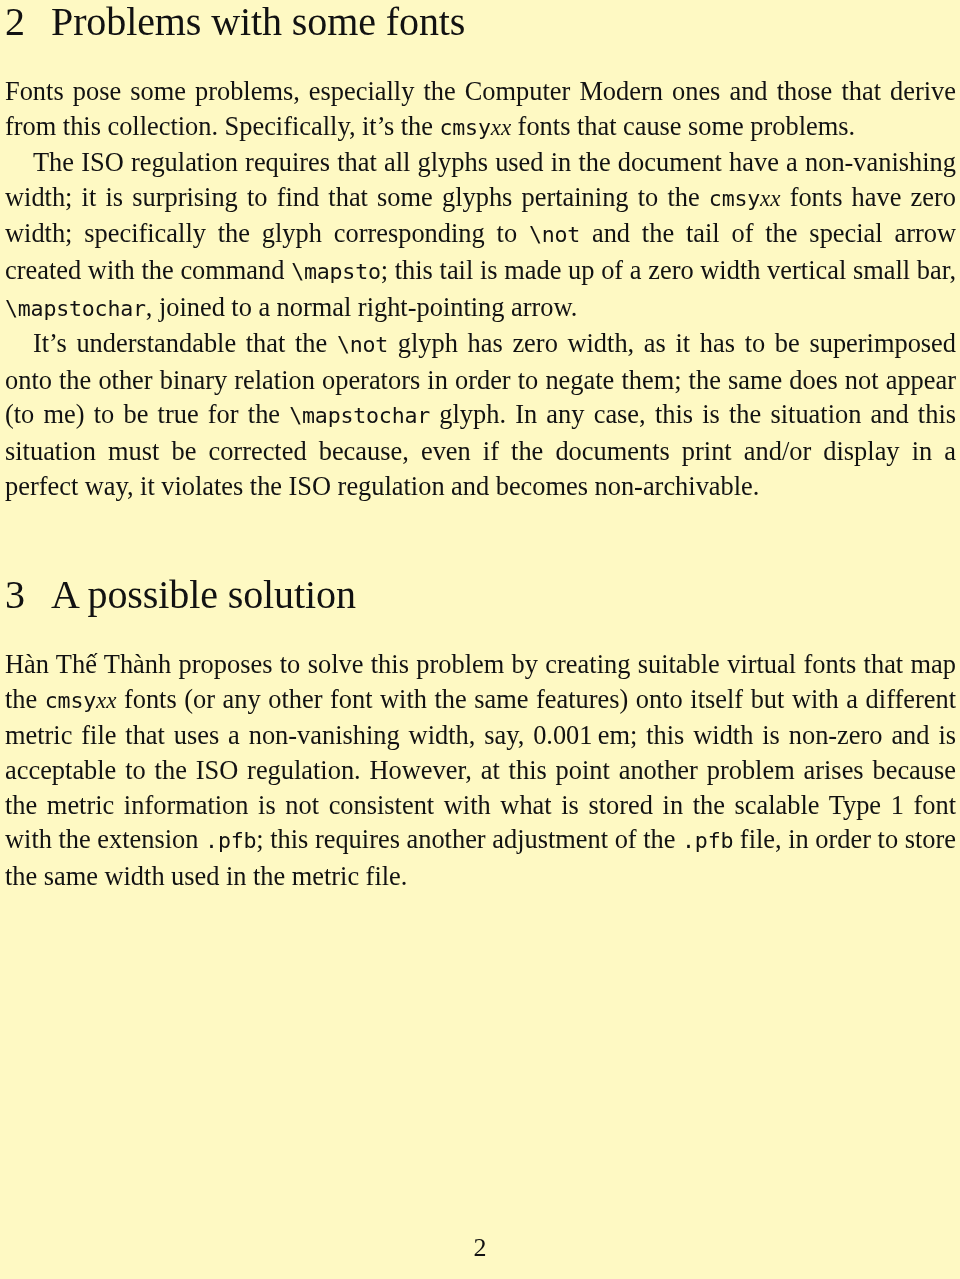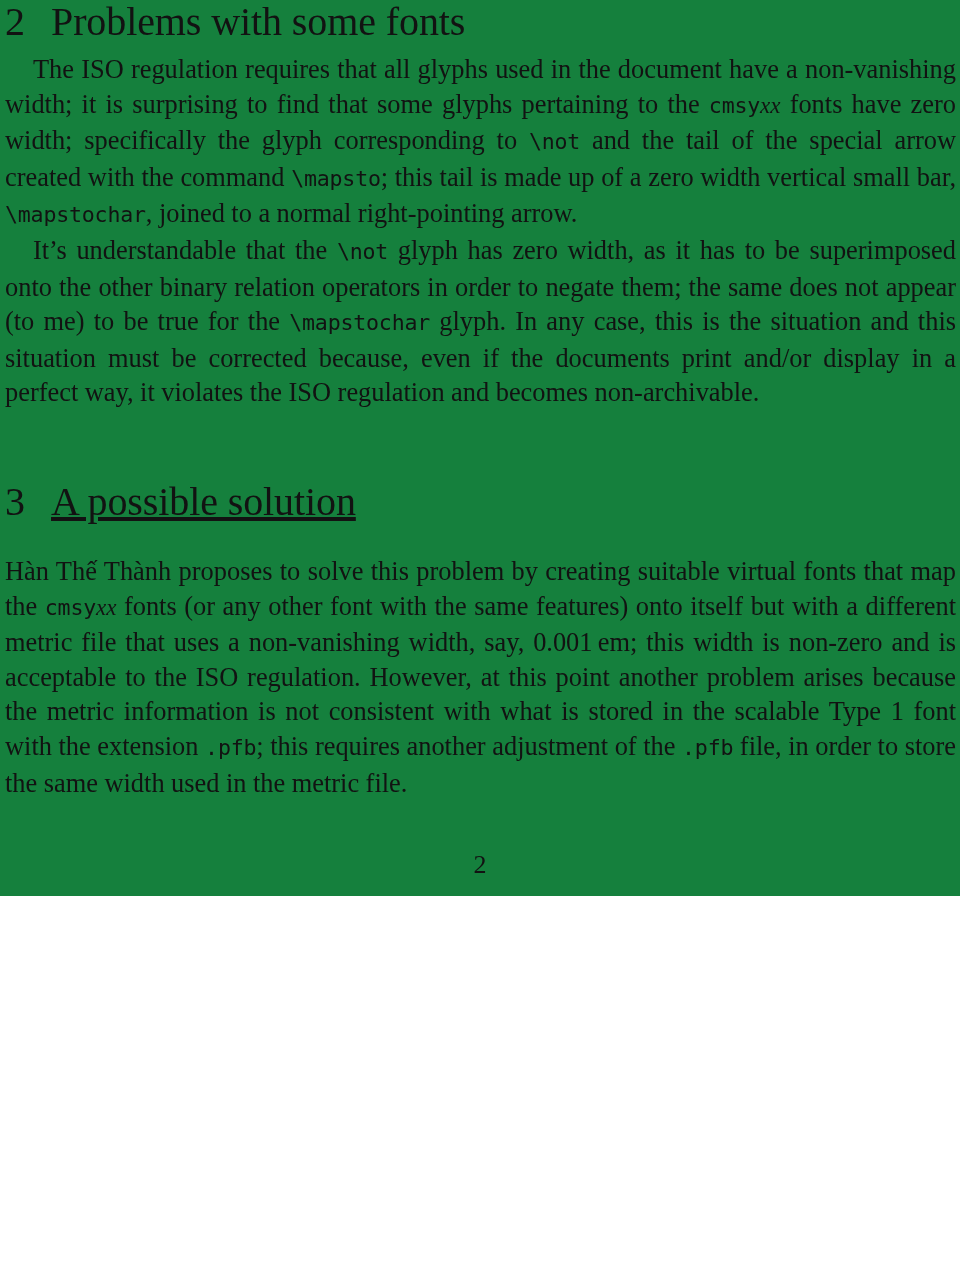--- a/index.html
+++ b/index.html
@@ -10,22 +10,22 @@
   body {
     width: 960px;
     height: 1279px;
     font-family: "Liberation Serif", "DejaVu Serif", serif;
     color: #121212;
     overflow: hidden;
   }
   .page {
     position: relative;
     width: 960px;
-    height: 896px;
-    background: #15803d;
+    height: 1279px;
+    background: #fef9c3;
     box-sizing: border-box;
     padding: 0 4px 0 5px;
   }
   .section-heading {
     font-family: "Liberation Serif", "DejaVu Serif", serif;
     font-size: 40px;
     line-height: 1.0;
     font-weight: normal;
     margin: 0;
     padding: 0;
@@ -33,21 +33,20 @@
   }
   .section-heading .num {
     display: inline-block;
     min-width: 46px;
   }
   #heading-problems {
     padding-top: 2px;
   }
   #heading-solution {
     padding-top: 16px;
-    text-decoration: underline;
   }
   p.body-par {
     font-size: 26.4px;
     line-height: 34.6px;
     text-align: justify;
     text-justify: inter-word;
     margin: 0;
     padding: 0;
     hyphens: manual;
     word-spacing: -0.1px;
@@ -85,20 +84,21 @@
 <body>
 
 <div class="page">
 
   <h2 class="section-heading" id="heading-problems">
     <span class="num">2</span><span>Problems with some fonts</span>
   </h2>
 
   <div class="gap-sm"></div>
 
+  <p class="body-par first-after-heading"><span>Fonts pose some problems, especially the Computer Modern ones and those that derive from this collection. Specifically, it’s the </span><span class="nowrap"><span class="tt">cmsy</span><span class="math-it">xx</span></span><span> fonts that cause some problems.</span></p>
 
   <p class="body-par indent"><span>The ISO regulation requires that all glyphs used in the document have a non-vanishing width; it is surprising to find that some glyphs pertaining to the </span><span class="nowrap"><span class="tt">cmsy</span><span class="math-it">xx</span></span><span> fonts have zero width; specifically the glyph corresponding to </span><span class="tt">\not</span><span> and the tail of the special arrow created with the command </span><span class="tt">\mapsto</span><span>; this tail is made up of a zero width vertical small bar, </span><span class="tt">\mapstochar</span><span>, joined to a normal right-pointing arrow.</span></p>
 
   <p class="body-par indent"><span>It’s understandable that the </span><span class="tt">\not</span><span> glyph has zero width, as it has to be superimposed onto the other binary relation operators in order to negate them; the same does not appear (to me) to be true for the </span><span class="tt">\mapstochar</span><span> glyph. In any case, this is the situation and this situation must be corrected because, even if the documents print and/or display in a perfect way, it violates the ISO regulation and becomes non-archivable.</span></p>
 
 
   <div class="gap-md"></div>
 
   <h2 class="section-heading" id="heading-solution">
     <span class="num">3</span><span>A possible solution</span>

